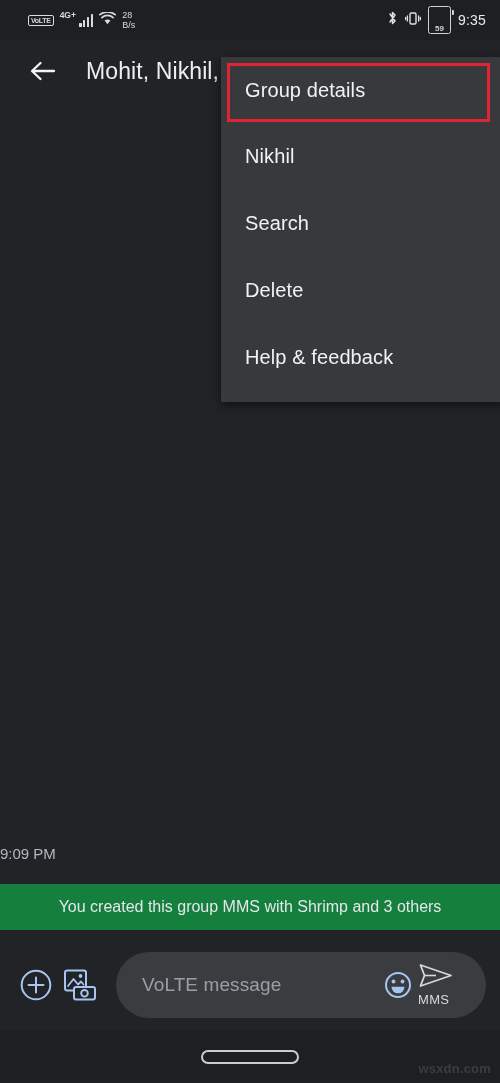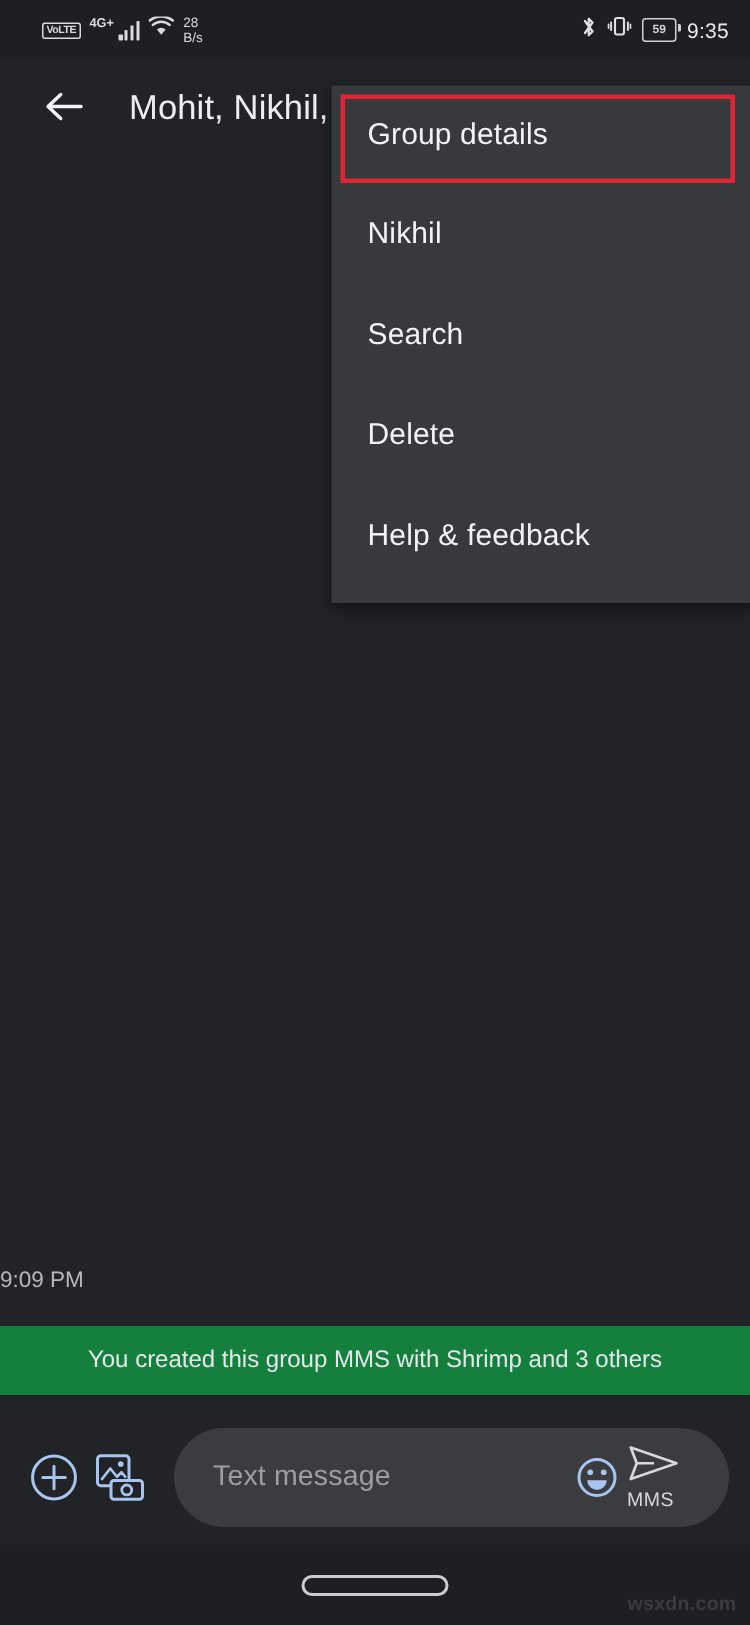--- a/index.html
+++ b/index.html
@@ -40,22 +40,22 @@
   }
   .bars { display:flex; align-items:flex-end; gap:1.3px; height:13px; }
   .bars i { display:block; width:2.6px; background:#d9dbdd; border-radius:0.5px; }
   .bars i:nth-child(1){height:4px;} .bars i:nth-child(2){height:7px;}
   .bars i:nth-child(3){height:10px;} .bars i:nth-child(4){height:13px;}
   .datarate {
     font-size:9px; line-height:10px; color:#d9dbdd; text-align:left;
   }
   .clock { font-size:14px; color:#e8eaec; letter-spacing:0.2px; }
   .battshell {
-    width:23px; height:16px; border:1.4px solid #cfd2d5; border-radius:2.5px;
-    display:flex; align-items:center; justify-content:center; position:relative;
+    width:23px; height:28px; border:1.4px solid #cfd2d5; border-radius:2.5px;
+    display:flex; align-items:flex-end; justify-content:center; position:relative;
   }
   .battshell:after {
     content:""; position:absolute; right:-3.6px; top:3px;
     width:2px; height:5px; background:#cfd2d5; border-radius:0 1px 1px 0;
   }
   .battnum { font-size:8px; color:#cfd2d5; font-weight:bold; line-height:1; }
 
   
   .appbar {
     position:absolute; top:40px; left:0;
@@ -236,21 +236,21 @@
     <div class="iconbtn">
       <svg width="34" height="32" viewBox="0 0 34 32">
         <rect x="2" y="1.5" width="21" height="20" rx="2.2" stroke="#a8c5ef" stroke-width="2" fill="none"></rect>
         <path d="M5 17 L10.5 10 L15 15.5 L18 12.5 L20.5 15.5" stroke="#a8c5ef" stroke-width="1.8" fill="none" stroke-linejoin="round" stroke-linecap="round"></path>
         <circle cx="17.5" cy="7" r="1.9" fill="#a8c5ef"></circle>
         <path d="M13 18 h17 a2 2 0 0 1 2 2 v8.5 a2 2 0 0 1 -2 2 h-17 a2 2 0 0 1 -2 -2 v-8.5 a2 2 0 0 1 2 -2 z" fill="#212327" stroke="#a8c5ef" stroke-width="2"></path>
         <circle cx="21.5" cy="24.3" r="3.3" stroke="#a8c5ef" stroke-width="1.9" fill="none"></circle>
       </svg>
     </div>
     <div class="inputpill">
-      <span class="placeholder">Text message</span>
+      <span class="placeholder">VoLTE message</span>
       <span class="emojibtn">
         <svg width="30" height="30" viewBox="0 0 30 30">
           <circle cx="15" cy="15" r="12" stroke="#a8c5ef" stroke-width="2" fill="none"></circle>
           <circle cx="10.5" cy="11.5" r="1.9" fill="#a8c5ef"></circle>
           <circle cx="19.5" cy="11.5" r="1.9" fill="#a8c5ef"></circle>
           <path d="M8.5 16.8 h13 a6.5 6.5 0 0 1 -13 0 z" fill="#a8c5ef"></path>
         </svg>
       </span>
       <span class="sendbtn">
         <svg width="36" height="26" viewBox="0 0 36 26">

